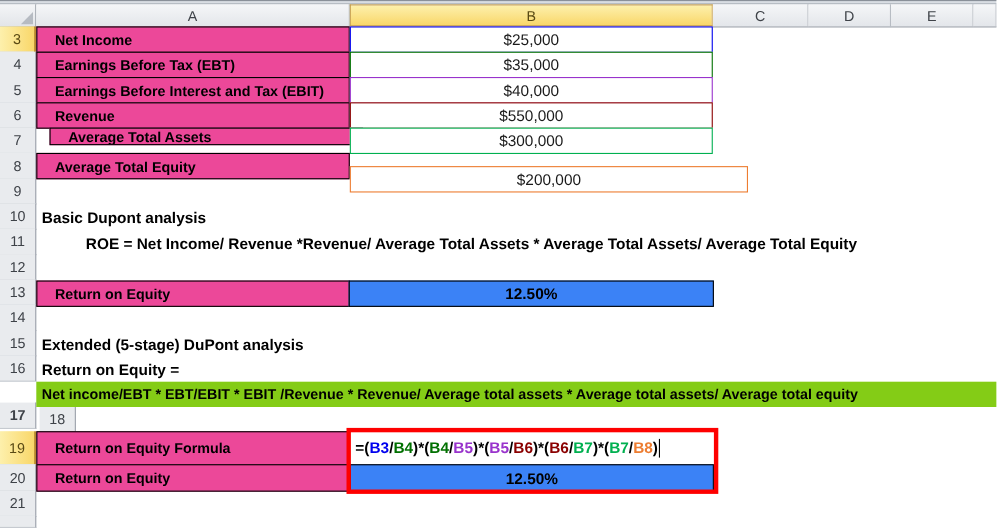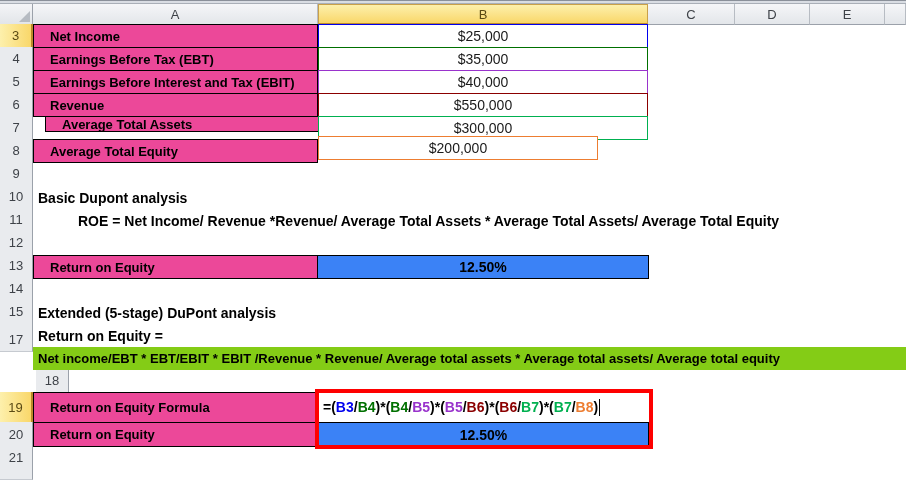--- a/index.html
+++ b/index.html
@@ -54,40 +54,40 @@
       <div class="abs row-header" style="top: 116px; height: 24px;">7</div>
       <div class="abs row-header" style="top: 139px; height: 24px;">8</div>
       <div class="abs row-header" style="top: 162px; height: 24px;">9</div>
       <div class="abs row-header" style="top: 185px; height: 24px;">10</div>
       <div class="abs row-header" style="top: 208px; height: 24px;">11</div>
       <div class="abs row-header" style="top: 231px; height: 24px;">12</div>
       <div class="abs row-header" style="top: 254px; height: 24px;">13</div>
       <div class="abs row-header" style="top: 277px; height: 24px;">14</div>
       <div class="abs row-header" style="top: 300px; height: 24px;">15</div>
       <div class="abs row-header" style="top: 323px; height: 24px;">16</div>
-      <div class="abs row-header" style="top: 328px; height: 24px;">17</div>
+      <div class="abs row-header" style="top: 366px; height: 24px; font-weight: bold;">17</div>
       <div class="abs row-header" style="top: 369px; height: 24px; margin-left: 36px;">18</div>
       <div class="abs row-header selected" style="top: 392px; height: 31px;">19</div>
       <div class="abs row-header" style="top: 422px; height: 25px;">20</div>
       <div class="abs row-header" style="top: 446px; height: 24px;">21</div>
       <div class="abs row-header" style="top: 469px; height: 11px;"></div>
     </div>
   <div id="input-rows">
       <div class="abs cyan-label" style="left: 33px; top: 24px; width: 285px; height: 24px;">Net Income</div>
       <div class="abs value-cell" style="left: 318px; top: 24px; width: 330px; height: 24px; border: 1px solid rgb(0, 0, 238);">$25,000</div>
       <div class="abs cyan-label" style="left: 33px; top: 47px; width: 285px; height: 24px;">Earnings Before Tax (EBT)</div>
       <div class="abs value-cell" style="left: 318px; top: 47px; width: 330px; height: 24px; border: 1px solid rgb(0, 112, 0);">$35,000</div>
       <div class="abs cyan-label" style="left: 33px; top: 70px; width: 285px; height: 24px;">Earnings Before Interest and Tax (EBIT)</div>
       <div class="abs value-cell" style="left: 318px; top: 70px; width: 330px; height: 24px; border: 1px solid rgb(153, 51, 204);">$40,000</div>
       <div class="abs cyan-label" style="left: 33px; top: 93px; width: 285px; height: 24px;">Revenue</div>
       <div class="abs value-cell" style="left: 318px; top: 93px; width: 330px; height: 24px; border: 1px solid rgb(139, 0, 0);">$550,000</div>
       <div class="abs cyan-label" style="left: 33px; top: 116px; width: 285px; height: 16px; margin-left: 12px;">Average Total Assets</div>
       <div class="abs value-cell" style="left: 318px; top: 116px; width: 330px; height: 24px; border: 1px solid rgb(0, 176, 80);">$300,000</div>
       <div class="abs cyan-label" style="left: 33px; top: 139px; width: 285px; height: 24px;">Average Total Equity</div>
-      <div class="abs value-cell" style="left: 318px; top: 136px; width: 280px; height: 24px; border: 1px solid rgb(237, 125, 49);">$200,000</div>
+      <div class="abs value-cell" style="left: 318px; top: 151px; width: 362px; height: 24px; border: 1px solid rgb(237, 125, 49);">$200,000</div>
     </div>
 
   <div class="abs free-text" style="left:38px;top:186px;height:23px;">Basic Dupont analysis</div>
 
   <div class="abs free-text" style="left:38px;top:209px;height:23px;margin-left:40px;">ROE = Net Income/ Revenue *Revenue/ Average Total Assets * Average Total Assets/ Average Total Equity</div>
 
   <div class="abs cyan-label" style="left:33px;top:255px;width:285px;height:24px;">Return on Equity</div>
   <div class="abs result-cell" style="left:317px;top:255px;width:332px;height:24px;">12.50%</div>
 
   <div class="abs free-text" style="left:38px;top:301px;height:23px;">Extended (5-stage) DuPont analysis</div>

